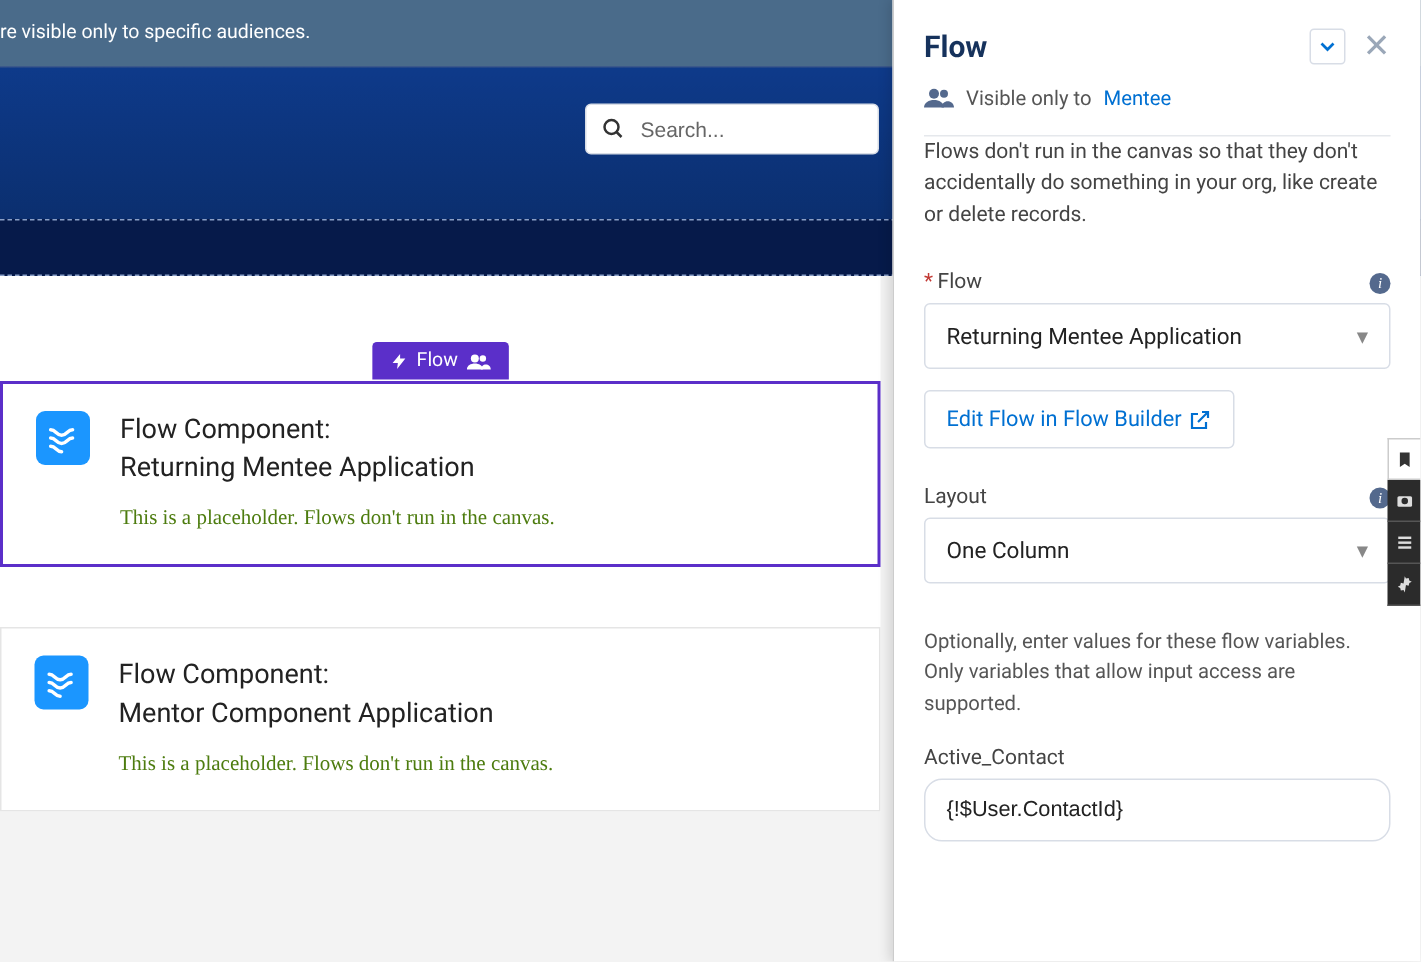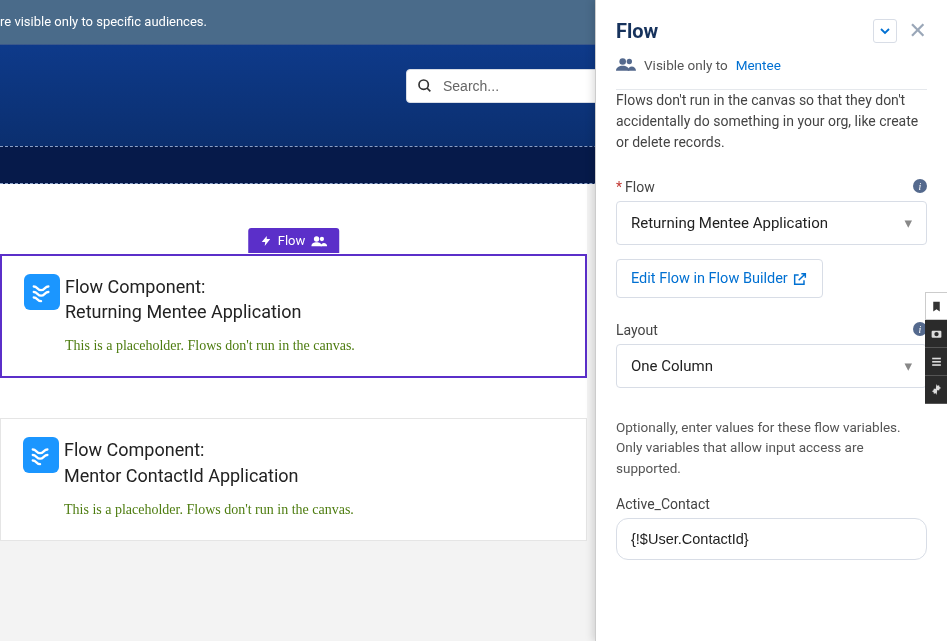--- a/index.html
+++ b/index.html
@@ -24,21 +24,20 @@
       background: linear-gradient(180deg, #0e3a8a 0%, #0b2f6f 100%);
       height: 102px;
       border-top: 1px solid rgba(255,255,255,0.2);
       position: relative;
     }
     .search-wrap {
       position: absolute;
       top: 24px;
       left: 390px;
       width: 196px;
-      margin-left: 16px;
     }
     .search-box {
       display: flex;
       align-items: center;
       background: #fff;
       border: 1px solid #d8dde6;
       border-radius: 4px;
       padding: 8px 10px;
       width: 100%;
     }
@@ -84,21 +83,21 @@
       font-size: 13px;
       padding: 5px 12px;
       border-radius: 3px 3px 0 0;
       display: flex;
       align-items: center;
       gap: 6px;
     }
     .component-body {
       display: flex;
       padding: 18px 22px 22px 22px;
-      gap: 5px;
+      gap: 20px;
     }
     .flow-icon {
       width: 36px;
       height: 36px;
       background: #1b96ff;
       border-radius: 6px;
       display: flex;
       align-items: center;
       justify-content: center;
       flex-shrink: 0;
@@ -176,21 +175,21 @@
     .desc-text {
       font-size: 14px;
       color: #444;
       line-height: 1.5;
       margin-bottom: 26px;
     }
     .field-label {
       font-size: 14px;
       color: #444;
       display: flex;
-      align-items: flex-start;
+      align-items: flex-end;
       justify-content: space-between;
       margin-bottom: 6px;
       margin-top: 16px;
     }
     .field-label .req { color: #c23934; margin-right: 3px; }
     .info-dot {
       width: 14px; height: 14px;
       background: #54698d;
       color: #fff;
       border-radius: 50%;
@@ -326,21 +325,21 @@
   <div class="component-block">
     <div class="component-body">
       <div class="flow-icon">
         <svg width="22" height="22" viewBox="0 0 24 24">
             <path d="M3 6c4 0 4 4 8 4s4-4 8-4M3 12c4 0 4 4 8 4s4-4 8-4M3 18c4 0 4 4 8 4" stroke="#fff" stroke-width="2.5" fill="none" stroke-linecap="round"></path>
           </svg>
       </div>
       <div class="comp-text">
         <h3>
           <span>Flow Component:</span><br>
-          <span>Mentor ContactId Application</span>
+          <span>Mentor Component Application</span>
         </h3>
         <div class="placeholder">This is a placeholder. Flows don't run in the canvas.</div>
       </div>
     </div>
   </div>
 </div>
 
 <div class="side-panel">
   <div class="panel-header">
     <div class="panel-title">Flow</div>

